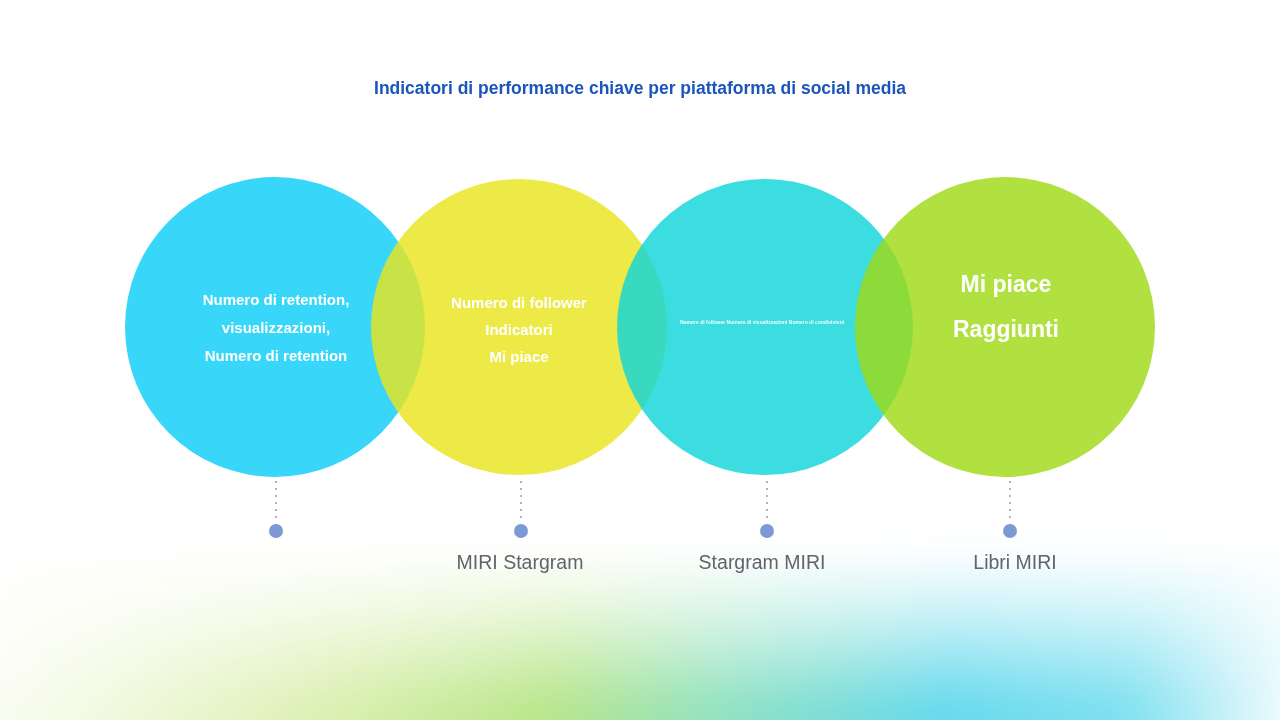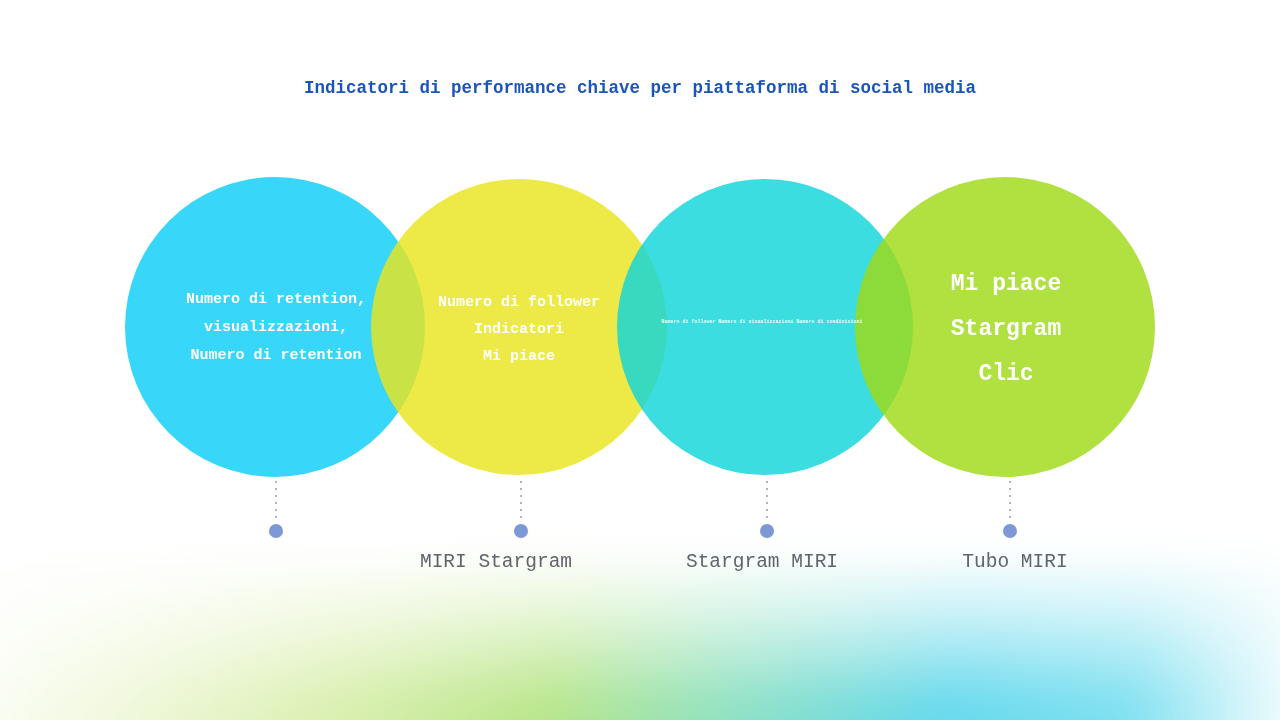--- a/index.html
+++ b/index.html
@@ -1,15 +1,15 @@
 <!DOCTYPE html>
 <html><head>
 <meta charset="utf-8">
 <style>
-  * { margin:0; padding:0; box-sizing:border-box;font-family:Liberation Mono, monospace; }
+  * { margin:0; padding:0; box-sizing:border-box; }
   html,body { width:1280px; height:720px; }
   body {
     font-family: "Liberation Sans", sans-serif;
     background:#ffffff;
     overflow:hidden;
     position:relative;
   }
   .slide { position:absolute; inset:0; overflow:hidden; }
 
   
@@ -66,21 +66,21 @@
   }
   .k1 { left:276px; } .k2 { left:521px; } .k3 { left:767px; } .k4 { left:1010px; }
 
   .label {
     position:absolute; top:551px; width:260px;
     transform:translateX(-50%);
     text-align:center;
     font-size:19.5px; color:#60646b;
   }
   .l1 { left:275px; font-weight:bold; color:#45494f; }
-  .l2 { left:496px;text-align:center; }
+  .l2 { left:520px;text-align:center; }
   .l3 { left:762px; }
   .l4 { left:1015px; }
 </style>
 </head>
 <body>
 
 <div class="slide">
 
   <div class="wash"></div>
 
@@ -99,30 +99,29 @@
   <div class="metrics m2">
     <div>Numero di follower</div>
     <div>Indicatori</div>
     <div>Mi piace</div>
   </div>
   <div class="metrics m3">
     <div>Numero di follower Numero di visualizzazioni Numero di condivisioni</div>
   </div>
   <div class="metrics m4">
     <div>Mi piace</div>
-    <div>Stargram</div>
-    <div>Clic</div>
+    <div>Raggiunti</div>
   </div>
 
   <div class="connector k1"></div>
   <div class="connector k2"></div>
   <div class="connector k3"></div>
   <div class="connector k4"></div>
   <div class="dot k1" style="background-color: rgb(125, 153, 213);"></div>
   <div class="dot k2" style="background-color: rgb(125, 153, 213);"></div>
   <div class="dot k3" style="background-color: rgb(125, 153, 213);"></div>
   <div class="dot k4" style="background-color: rgb(125, 153, 213);"></div>
 
   <div class="label l2">MIRI Stargram</div>
   <div class="label l3">Stargram MIRI</div>
-  <div class="label l4">Tubo MIRI</div>
+  <div class="label l4">Libri MIRI</div>
 
 </div>
 
 </body></html>

